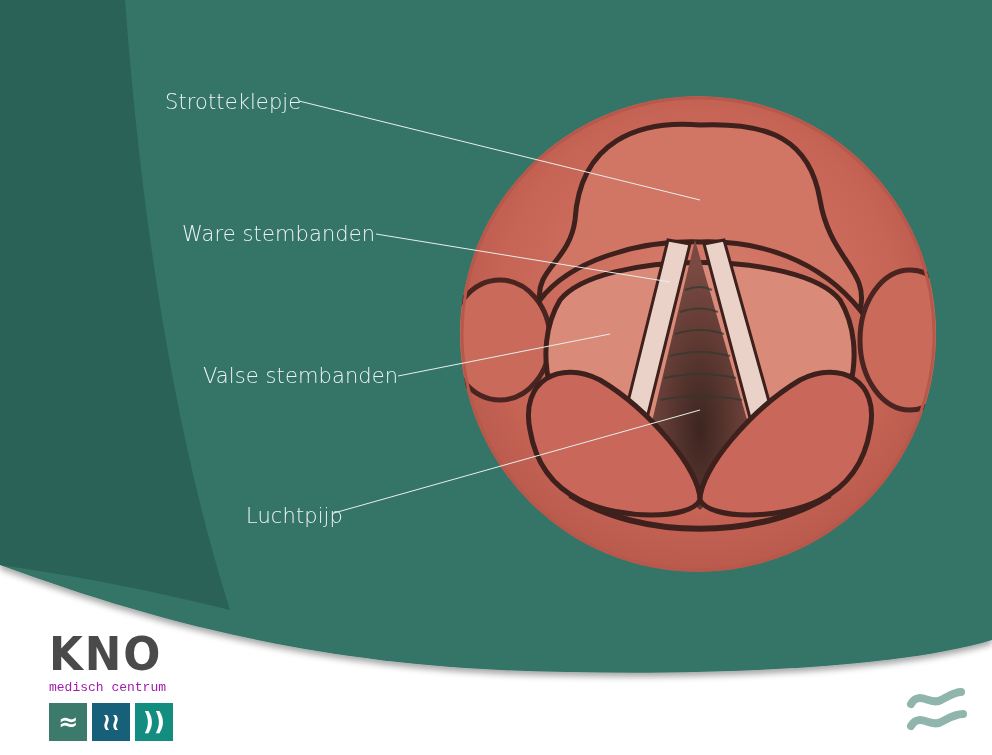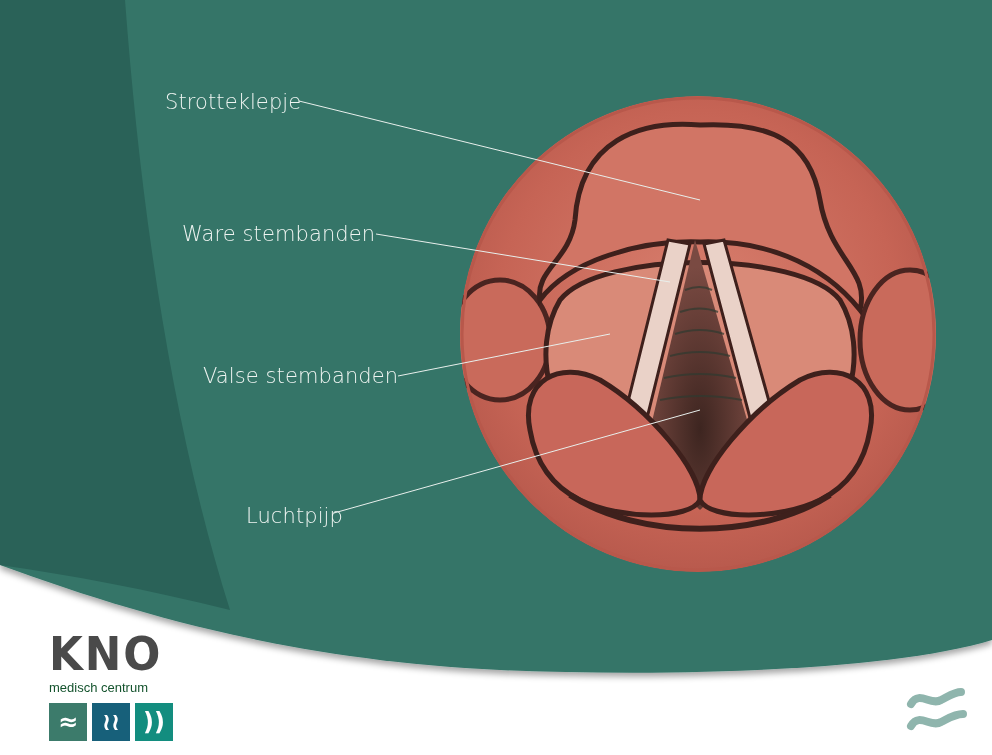--- a/index.html
+++ b/index.html
@@ -15,21 +15,21 @@
       letter-spacing: 0.1px; white-space: nowrap; line-height: 1;
       font-family: "DejaVu Sans", sans-serif;
     }
     .logo { position: absolute; left: 30px; top: 632px; width: 130px; margin-left: 19px; }
     .logo-kno {
       font-family: "DejaVu Sans", sans-serif; font-size: 46px; font-weight: 700;
       color: #4a4a4a; letter-spacing: 2px; line-height: 44px; height: 44px;
       transform: scaleX(0.95); transform-origin: left;
     }
     .logo-sub {
-      font-family: Liberation Sans, sans-serif; font-size: 13px; color: #14532d;
+      font-family: Liberation Mono, monospace; font-size: 13px; color: #a21caf;
       margin-top: 4px; line-height: 16px;
     }
     .logo-tiles { display: flex; gap: 5px; margin-top: 7px; }
     .tile {
       width: 38px; height: 38px; display: flex; align-items: center; justify-content: center;
       color: #fff; font-size: 24px; font-weight: 700; font-family: "DejaVu Sans", sans-serif;
     }
     .corner-mark { position: absolute; left: 905px; top: 686px; }
   </style>
 </head>

